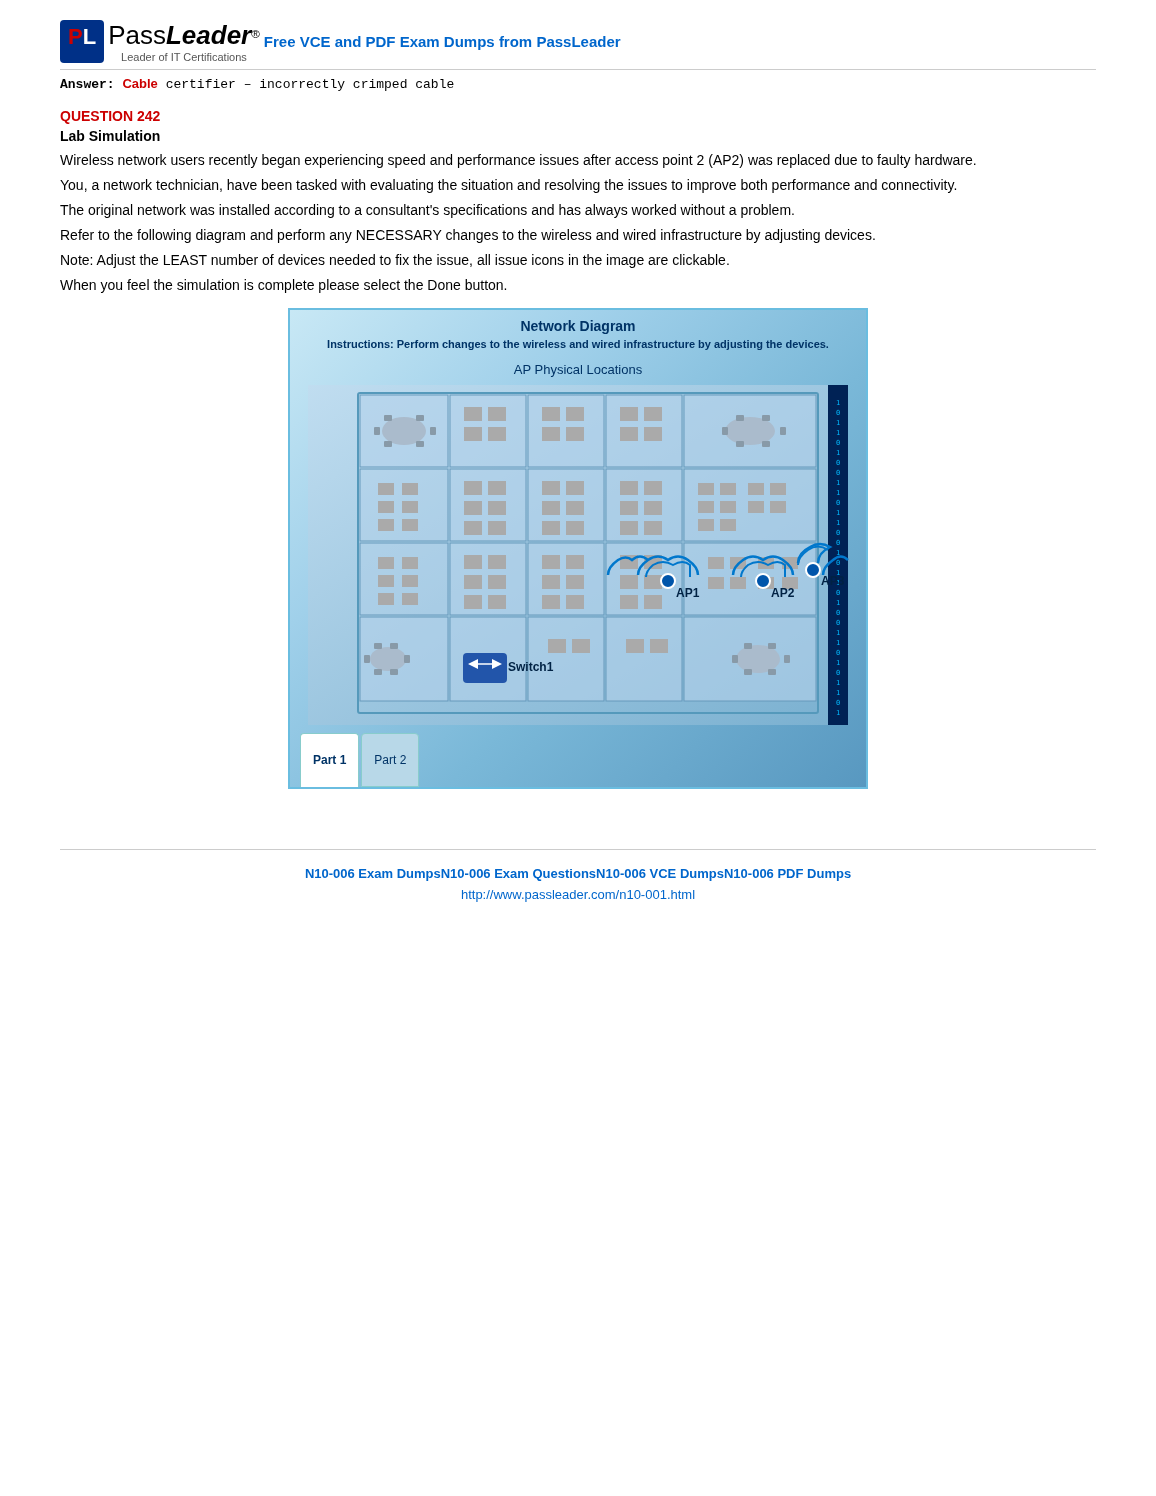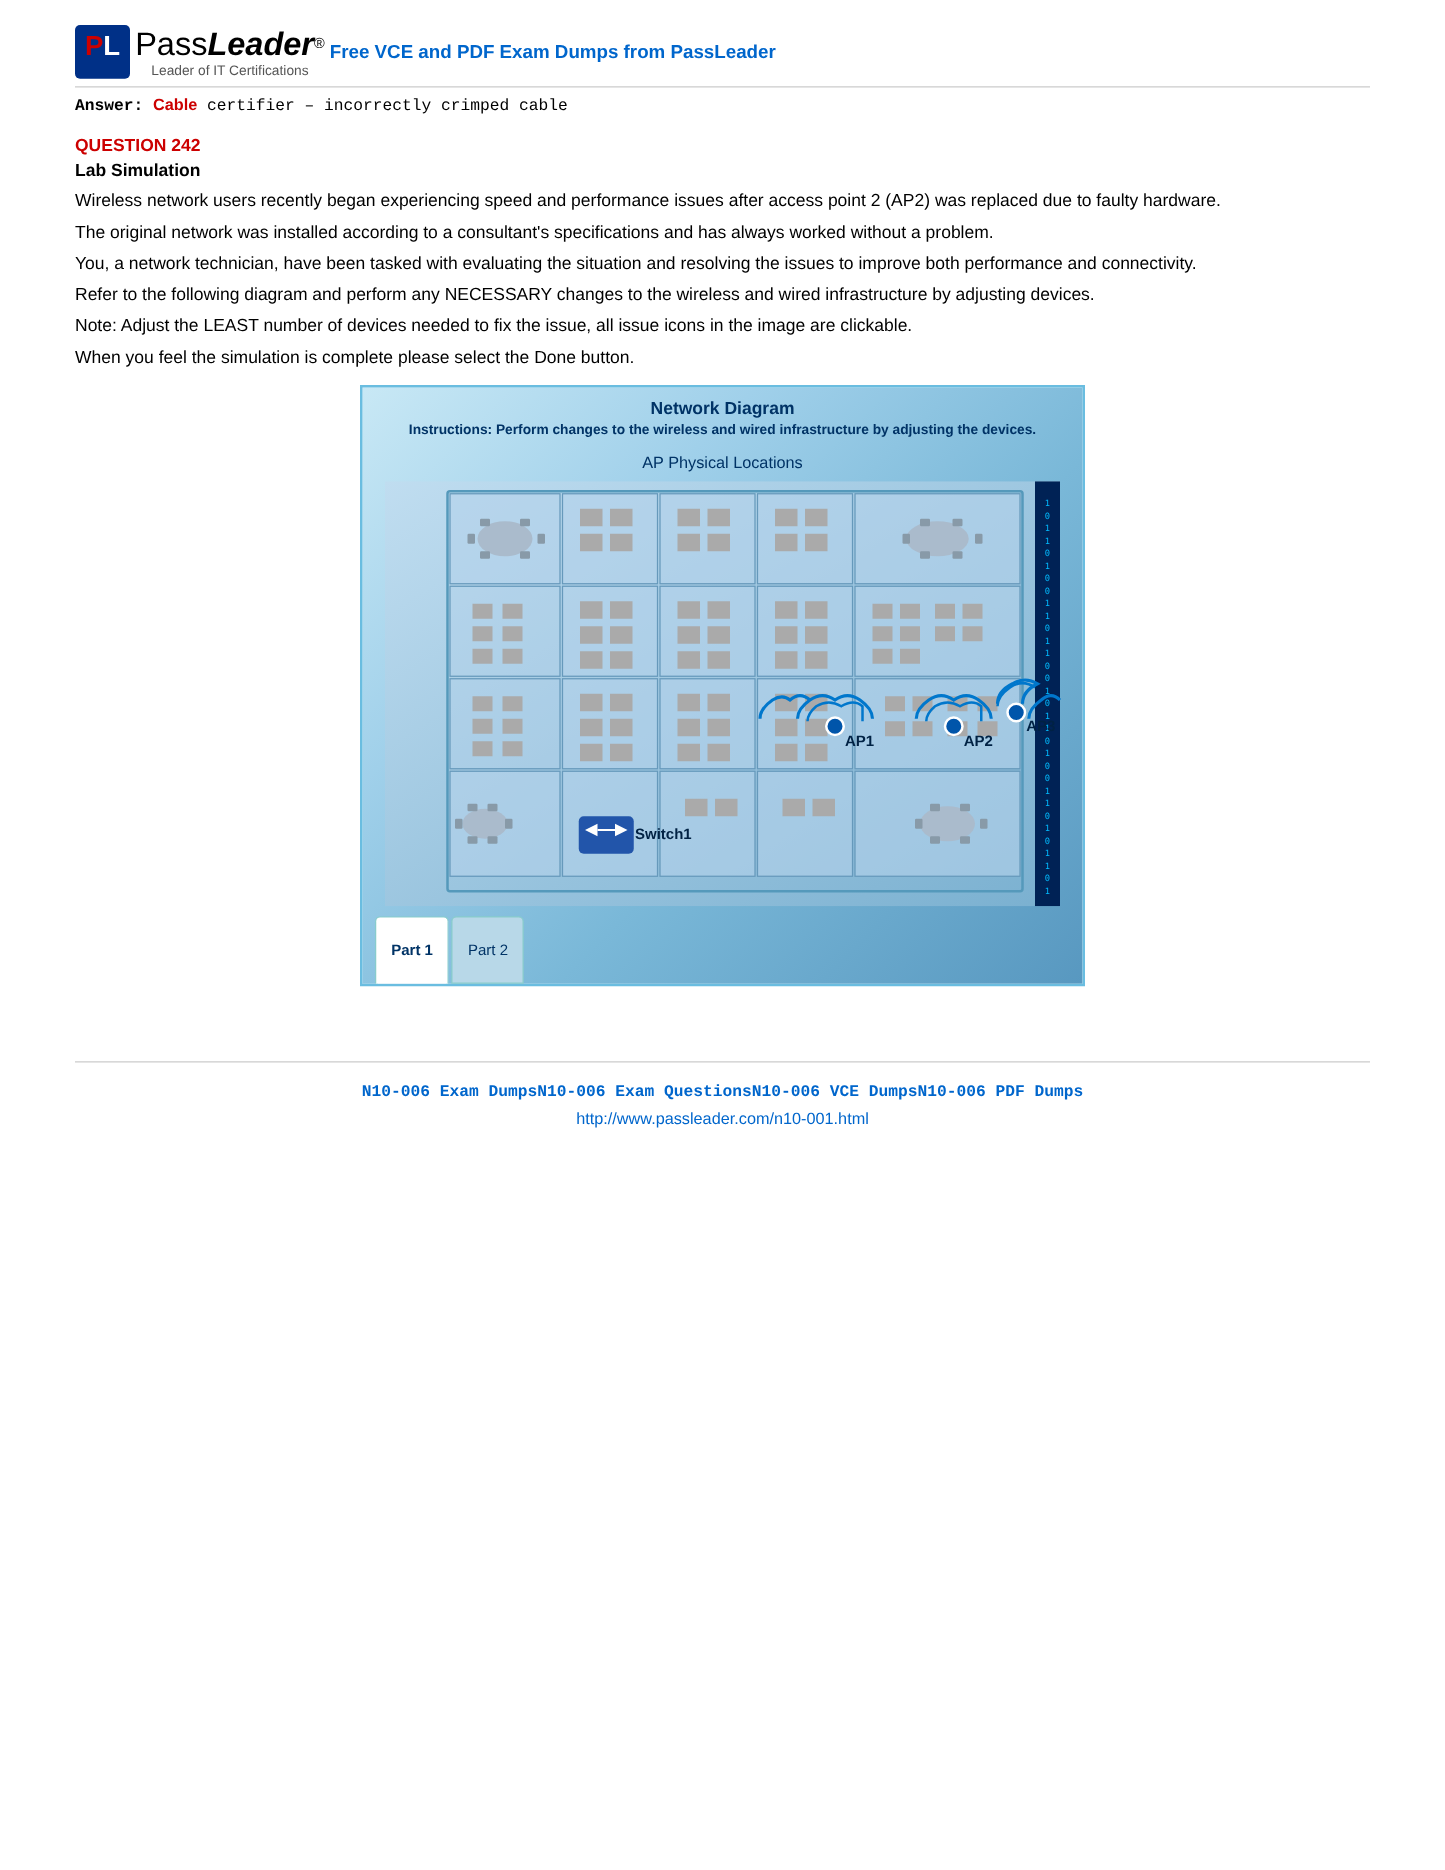--- a/index.html
+++ b/index.html
@@ -153,21 +153,20 @@
     .footer {
       margin-top: 60px;
       text-align: center;
       padding-top: 16px;
       border-top: 1px solid #ccc;
     }
     .footer-links {
       display: flex;
       justify-content: center;
       margin-bottom: 6px;
-      font-family: Liberation Mono, monospace;
     }
     .footer-link {
       color: #0066cc;
       font-weight: bold;
       font-size: 13px;
       text-decoration: none;
     }
     .footer-url {
       color: #0066cc;
       font-size: 13px;
@@ -193,22 +192,22 @@
 
 <div class="answer-line">
   <span class="answer-label">Answer:</span>
   <span class="answer-highlight">Cable</span><span> certifier – incorrectly crimped cable</span>
 </div>
 
 <div class="question-number">QUESTION 242</div>
 <div class="question-type">Lab Simulation</div>
 <div class="question-text">
   <p>Wireless network users recently began experiencing speed and performance issues after access point 2 (AP2) was replaced due to faulty hardware.</p>
+  <p>You, a network technician, have been tasked with evaluating the situation and resolving the issues to improve both performance and connectivity.</p>
   <p>The original network was installed according to a consultant's specifications and has always worked without a problem.</p>
-  <p>You, a network technician, have been tasked with evaluating the situation and resolving the issues to improve both performance and connectivity.</p>
   <p>Refer to the following diagram and perform any NECESSARY changes to the wireless and wired infrastructure by adjusting devices.</p>
   <p>Note: Adjust the LEAST number of devices needed to fix the issue, all issue icons in the image are clickable.</p>
   <p>When you feel the simulation is complete please select the Done button.</p>
 </div>
 
 <div class="diagram-container">
   <div class="diagram-title">Network Diagram</div>
   <div class="diagram-instructions">Instructions: Perform changes to the wireless and wired infrastructure by adjusting the devices.</div>
   <div class="diagram-ap-title">AP Physical Locations</div>
 

